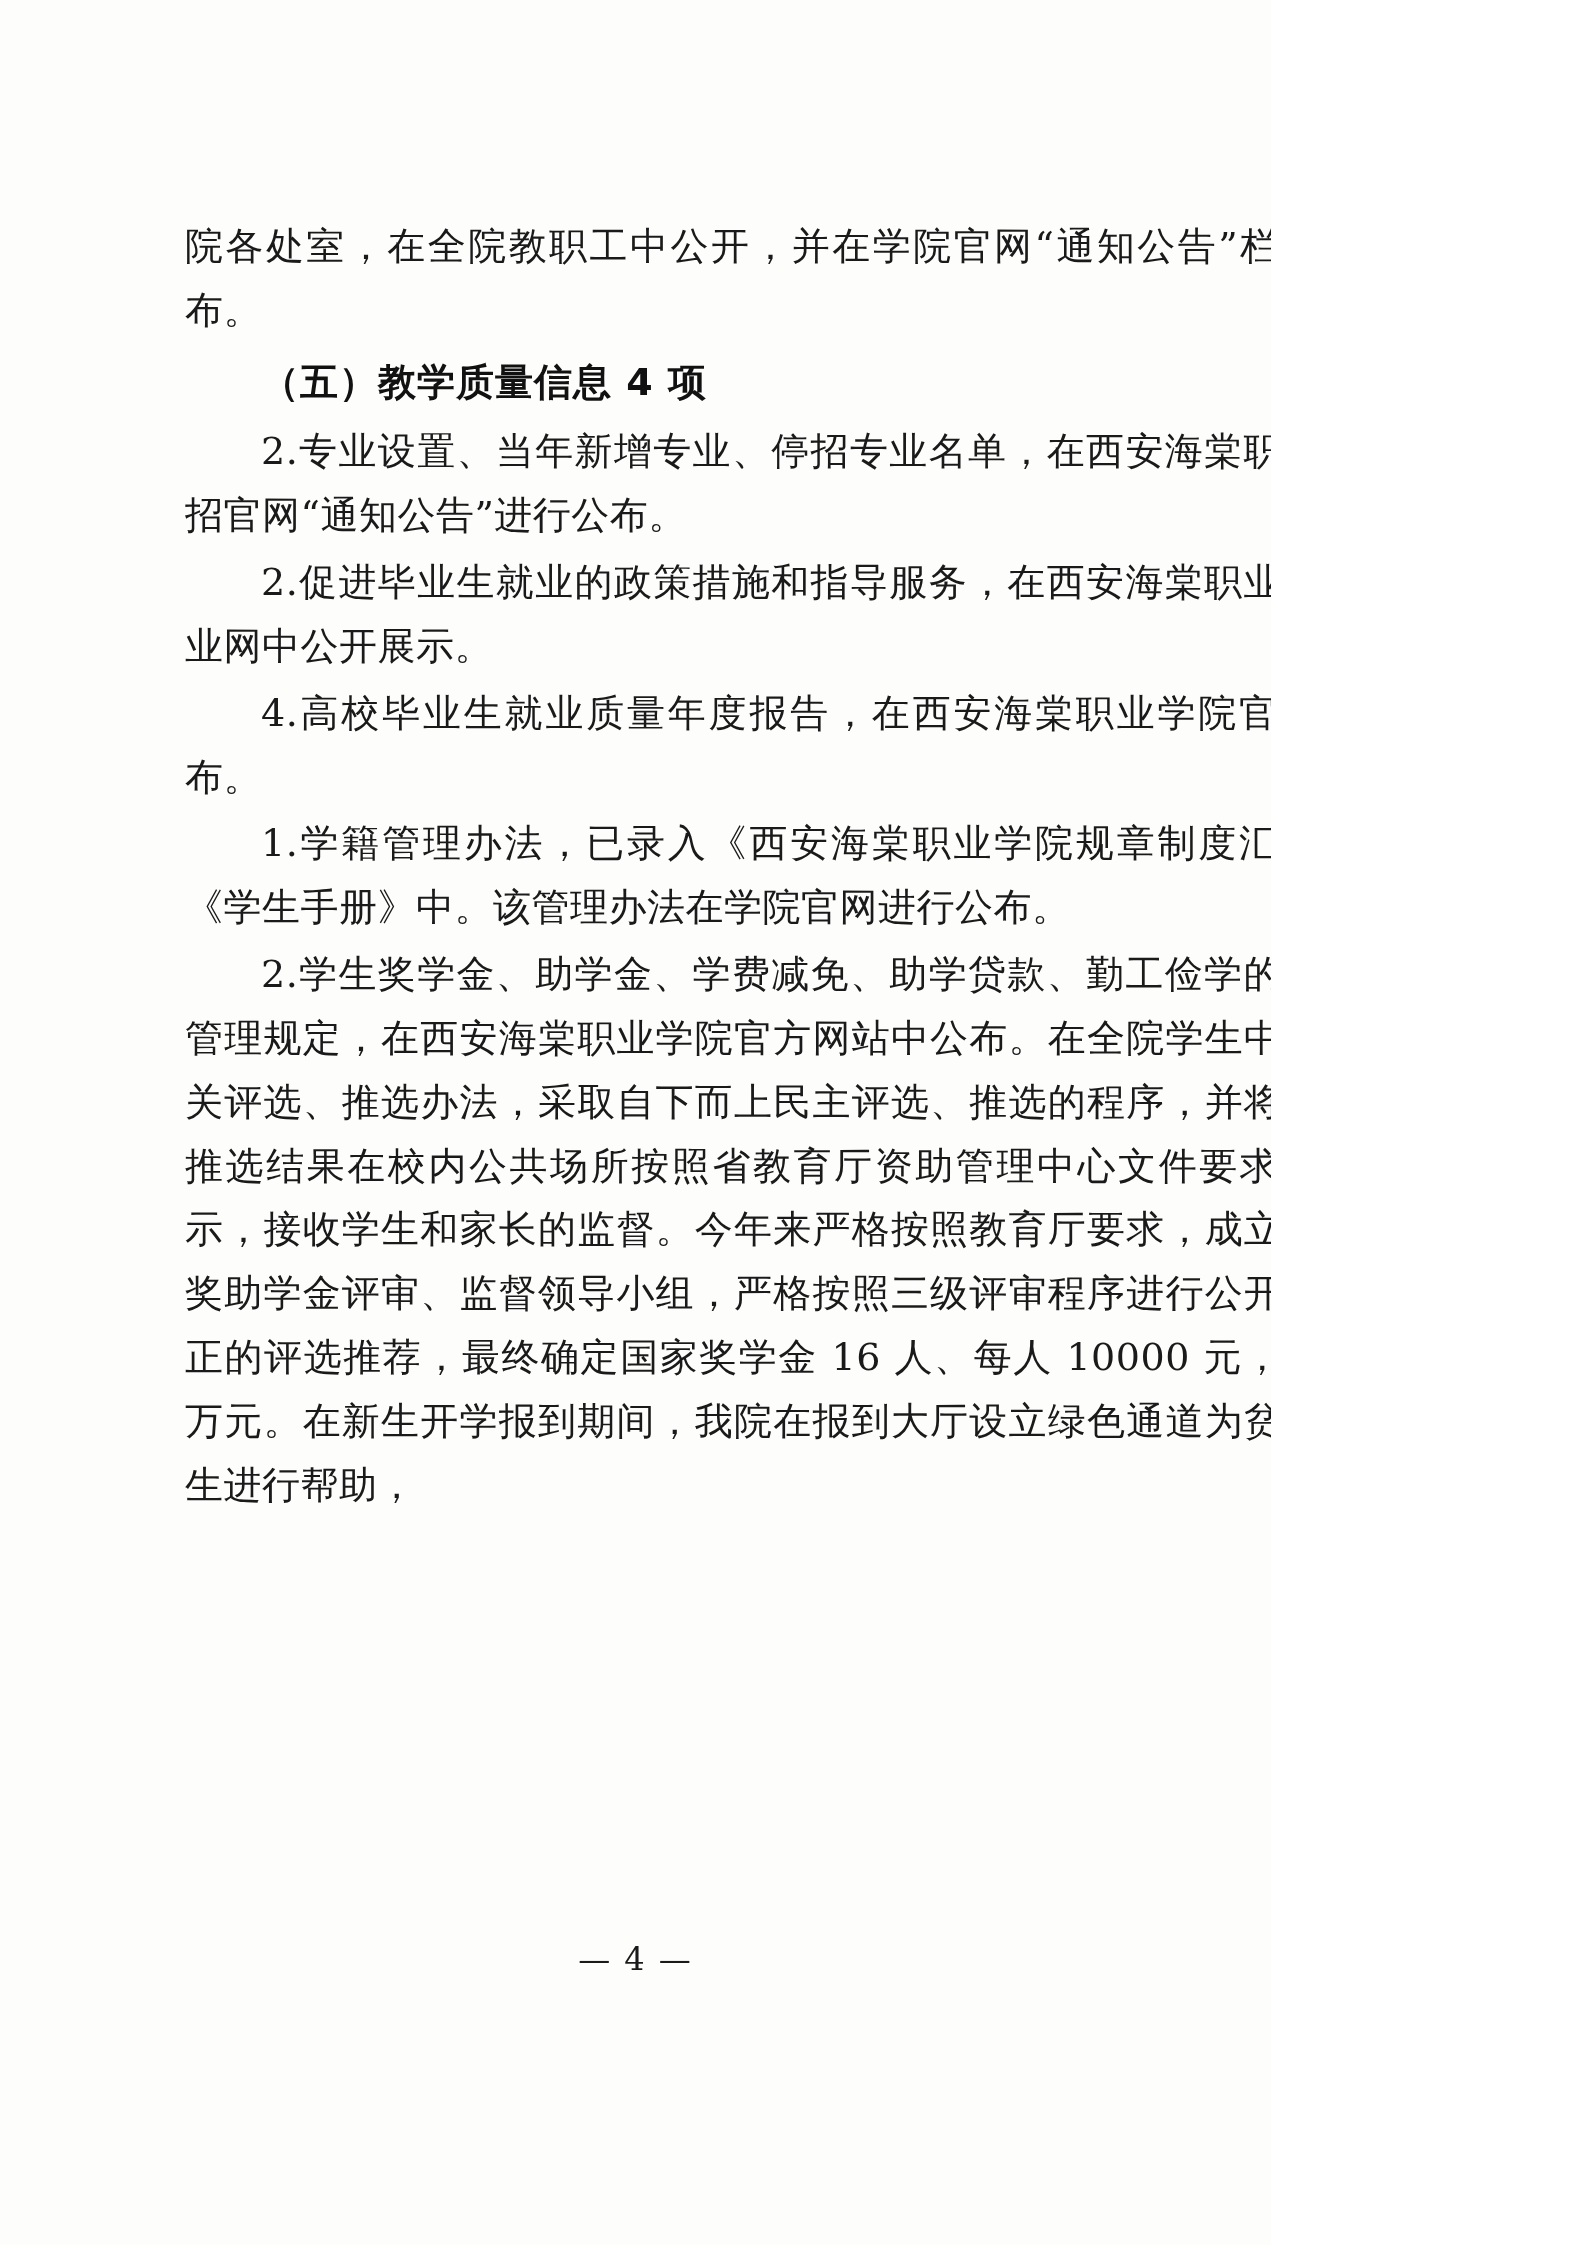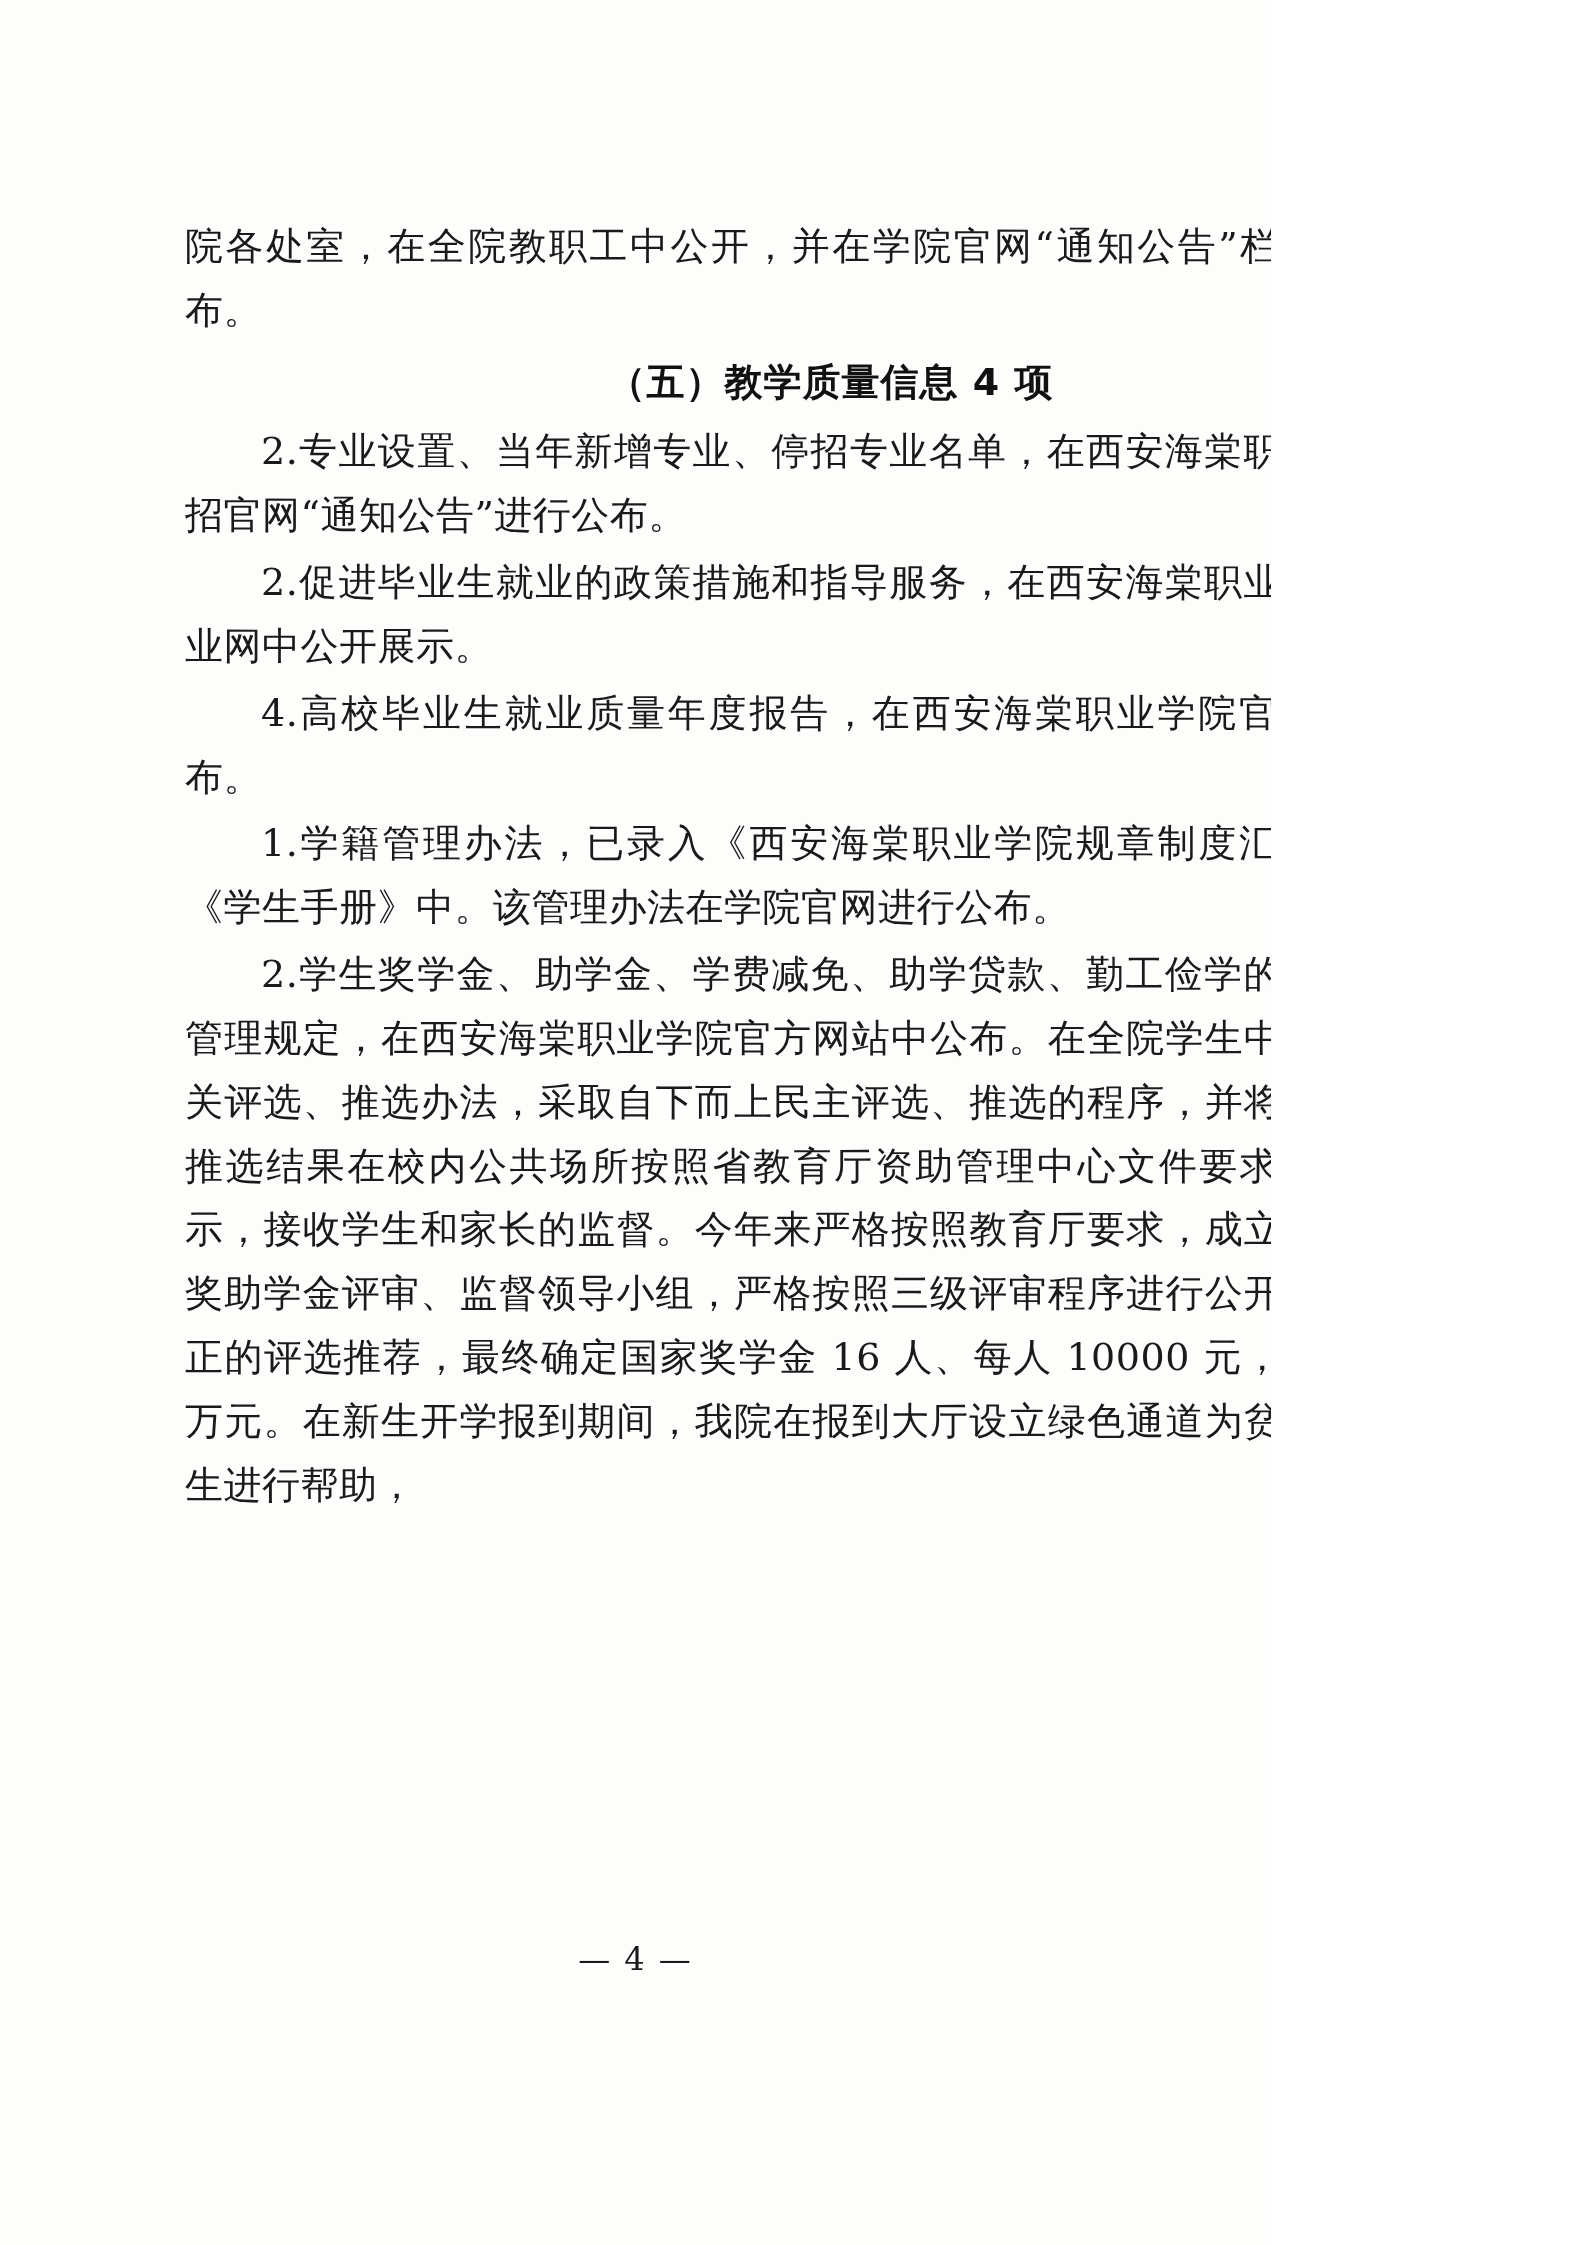--- a/index.html
+++ b/index.html
@@ -37,21 +37,20 @@
   }
   .heading {
     font-family: "DejaVu Sans", "Liberation Sans", sans-serif;
     font-size: 38px;
     font-weight: 700;
     line-height: 1.68;
     color: #111111;
     text-indent: 76px;
     margin: 8px 0 6px 0;
     letter-spacing: 1px;
-    text-align: center;
   }
   .footer {
     position: absolute;
     left: 0;
     top: 1940px;
     width: 100%;
     text-align: center;
     font-family: "DejaVu Serif", "Liberation Serif", serif;
     font-size: 32px;
     color: #1a1a1a;

